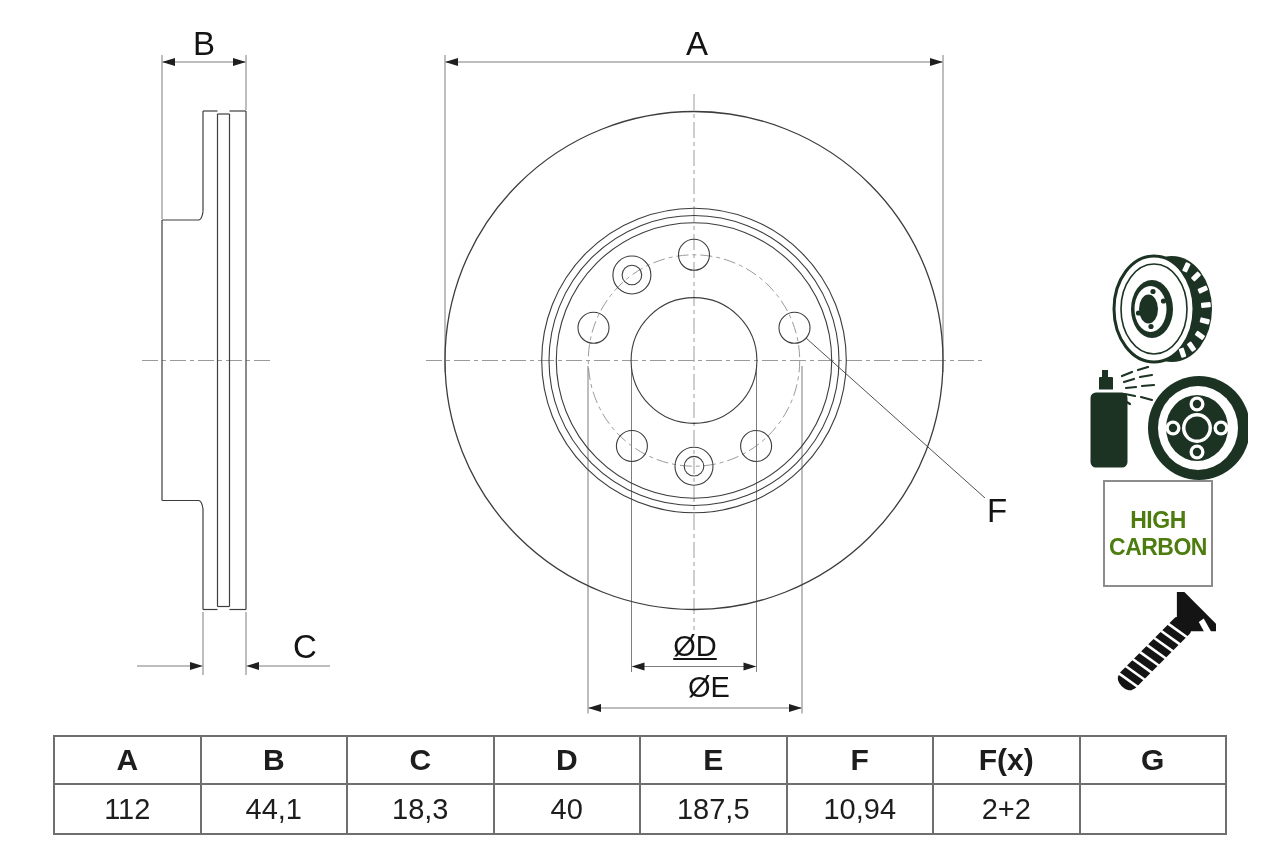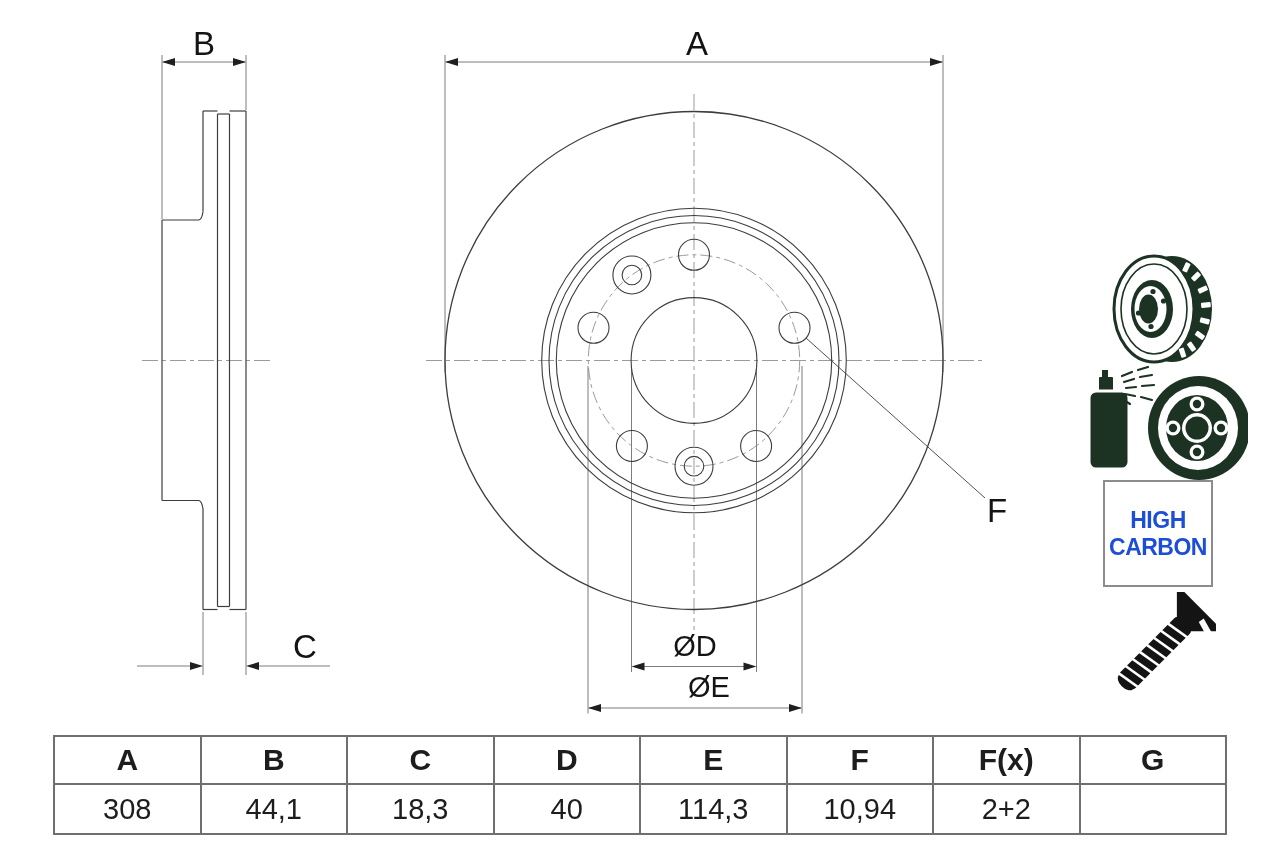--- a/index.html
+++ b/index.html
@@ -10,21 +10,21 @@
   .stage svg{position:absolute;left:0;top:0;}
   .dim-label{
     position:absolute;transform:translateX(-50%);
     font-size:33px;font-weight:500;color:#141414;white-space:nowrap;line-height:1;
   }
   .dim-label.small{font-size:29px;font-weight:500;}
   .hc-box{
     position:absolute;left:1103px;top:480px;width:110px;height:107px;
     border:2px solid #8c8c8c;box-sizing:border-box;background:#fff;
     display:flex;flex-direction:column;justify-content:center;align-items:center;
-    font-weight:bold;font-size:23px;line-height:27px;color:#1d4ed8;letter-spacing:-0.5px;
+    font-weight:bold;font-size:23px;line-height:27px;color:#4d7c0f;letter-spacing:-0.5px;
   }
   .icon-abs{position:absolute;}
   .spec-table-wrap{position:absolute;left:53px;top:735px;width:1174px;}
   table.spec{
     width:100%;border-collapse:collapse;table-layout:fixed;background:#fff;
   }
   table.spec th,table.spec td{
     border:2px solid #6f6f6f;text-align:center;vertical-align:middle;
     color:#1d1d1d;padding:0;
   }
@@ -122,21 +122,21 @@
       <circle cx="694" cy="466.2" r="9.8"></circle>
 
       <line x1="806" y1="338" x2="985" y2="498" stroke-width="0.9"></line>
     </g>
   </svg>
 
   <div class="dim-label" style="left:204px;top:27px;">B</div>
   <div class="dim-label" style="left:697px;top:27px;">A</div>
   <div class="dim-label" style="left:305px;top:630px;">C</div>
   <div class="dim-label" style="left:997px;top:494px;">F</div>
-  <div class="dim-label small" style="left:695px;top:632px;">ØD</div>
+  <div class="dim-label small" style="left:695px;top:632px;text-decoration:underline;">ØD</div>
   <div class="dim-label small" style="left:697px;top:673px;margin-left:12px;">ØE</div>
 
   <svg class="icon-abs" style="left:1108px;top:252px;" width="108" height="114" viewBox="0 0 108 114">
     <g fill="#1c3324">
       <ellipse cx="64" cy="57" rx="40" ry="53"></ellipse>
       <ellipse cx="46" cy="57" rx="40" ry="53" fill="#ffffff"></ellipse>
       <ellipse cx="46" cy="57" rx="40" ry="53" fill="none" stroke="#1c3324" stroke-width="3"></ellipse>
       <ellipse cx="46" cy="57" rx="33" ry="45" fill="none" stroke="#1c3324" stroke-width="1.6"></ellipse>
 
       <g fill="#ffffff">
@@ -230,25 +230,25 @@
           <th>A</th>
           <th>B</th>
           <th>C</th>
           <th>D</th>
           <th>E</th>
           <th>F</th>
           <th>F(x)</th>
           <th>G</th>
         </tr>
         <tr>
-          <td>308</td>
+          <td>112</td>
           <td>44,1</td>
           <td>18,3</td>
           <td>40</td>
-          <td>114,3</td>
+          <td>187,5</td>
           <td>10,94</td>
           <td>2+2</td>
           <td></td>
         </tr>
       </tbody>
     </table>
   </div>
 
 </div>
 

